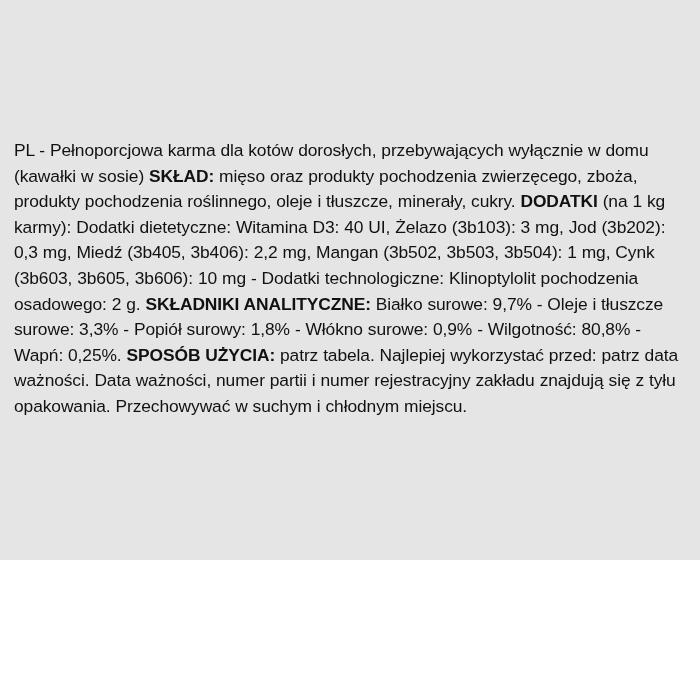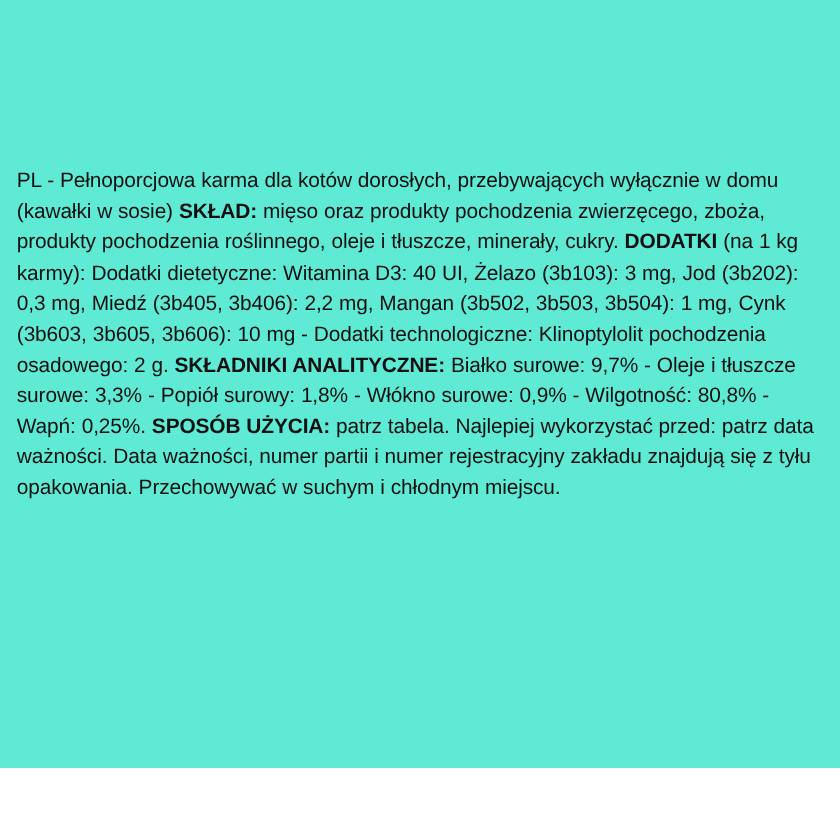--- a/index.html
+++ b/index.html
@@ -11,22 +11,22 @@
     height: 700px;
     background: #ffffff;
     font-family: "Liberation Sans", sans-serif;
     overflow: hidden;
   }
   #label-panel {
     position: absolute;
     left: 0;
     top: 0;
     width: 700px;
-    height: 640px;
-    background: #5eead4;
+    height: 560px;
+    background: #e5e5e5;
     box-sizing: border-box;
   }
   #label-text {
     position: absolute;
     left: 14px;
     top: 138px;
     width: 672px;
     color: #111111;
     font-size: 17.4px;
     line-height: 25.6px;

